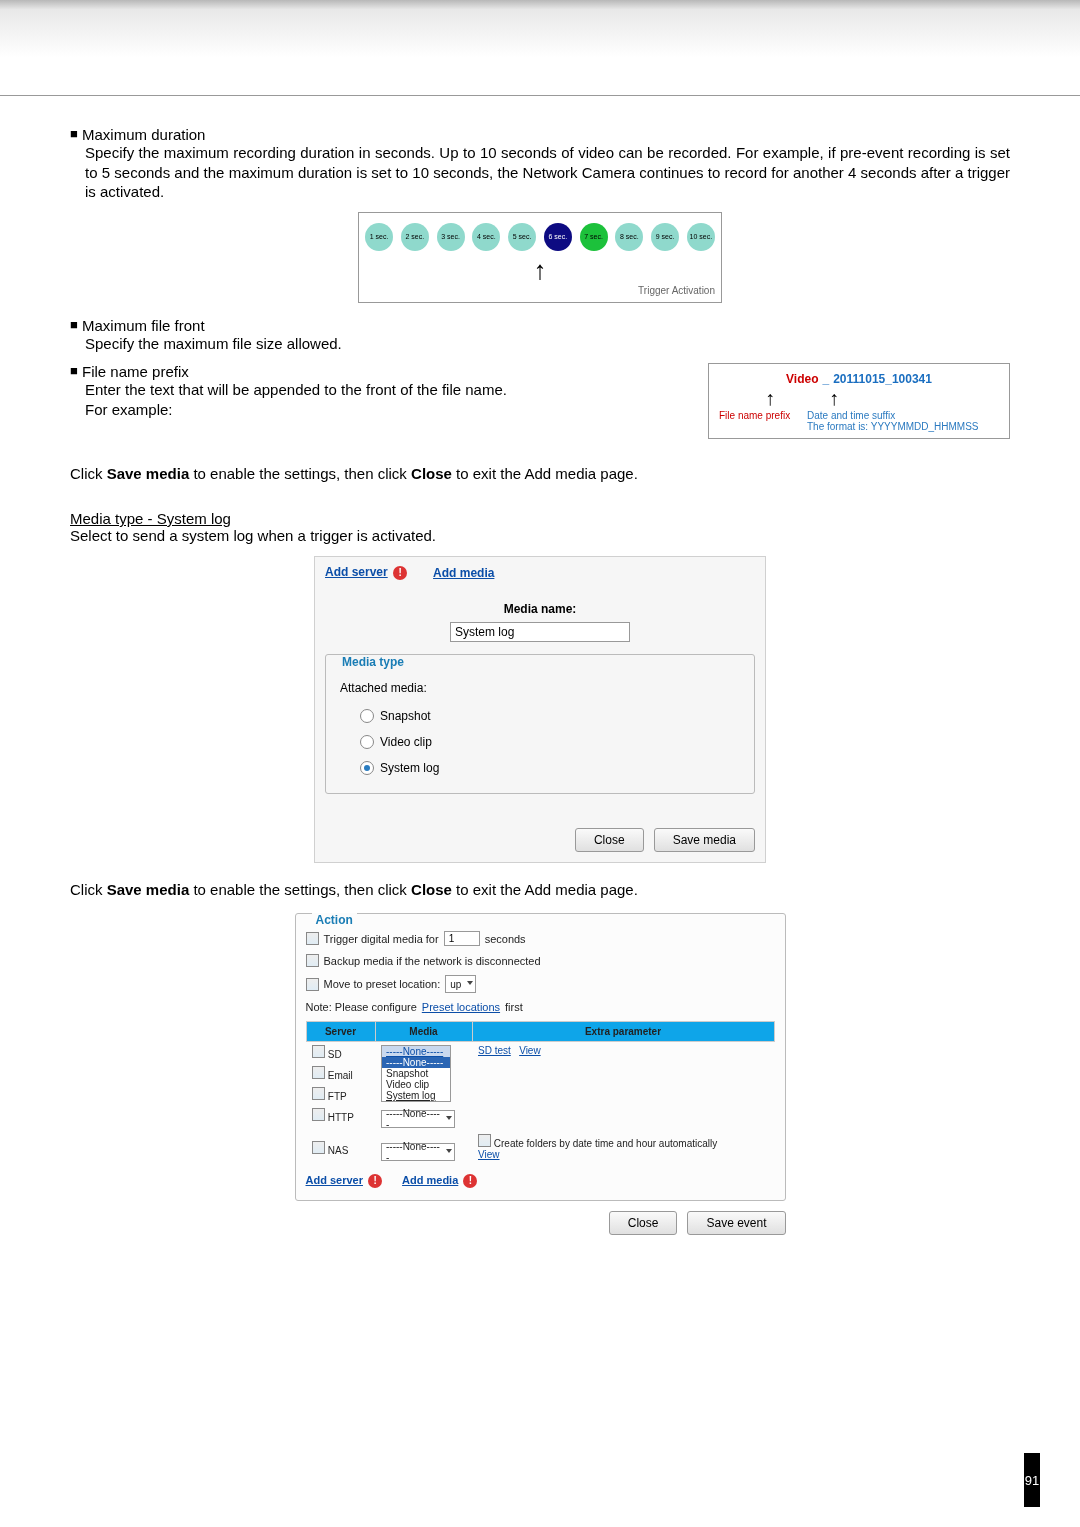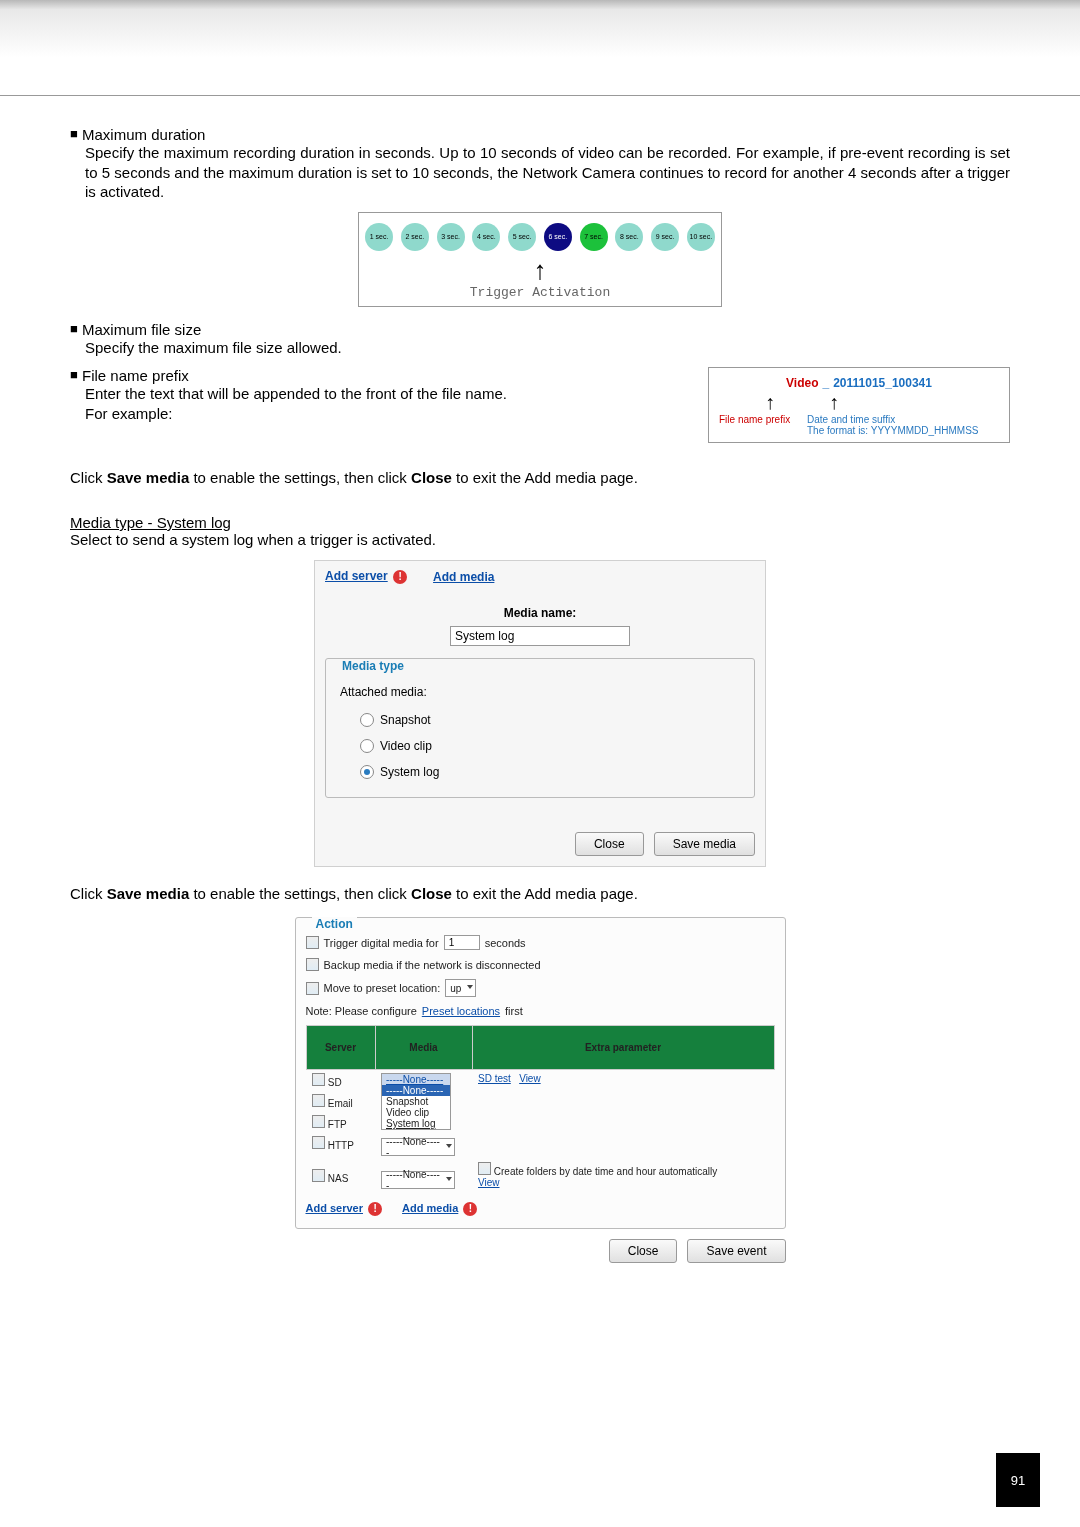--- a/index.html
+++ b/index.html
@@ -48,21 +48,21 @@
   }
   .circ {
     width: 28px; height: 28px; border-radius: 50%;
     display: flex; align-items: center; justify-content: center;
     font-size: 7px; color: #000;
   }
   .teal { background: #8fd9cc; }
   .green { background: #1cc13b; }
   .navy { background: #0d0b82; color: #fff; }
   .ta-arrow { text-align: center; font-size: 26px; line-height: 1; margin-top: 6px;}
-  .ta-label { text-align: center; font-size: 13px; color: #666; margin-top: 2px; font-family: Liberation Mono, monospace;}
+  .ta-label { text-align: right; font-size: 10px; color: #666; margin-top: 2px;}
   .file-prefix-row {
     display: flex;
     align-items: flex-start;
   }
   .file-prefix-text { flex: 1; }
   .fn-box {
     width: 280px;
     border: 1px solid #999;
     padding: 8px 10px 6px 10px;
     font-size: 12px;
@@ -152,37 +152,37 @@
   .smallselect {
     border: 1px solid #999; font-size: 10px; padding: 0 14px 0 4px; background:#fff;
     position:relative; display:inline-flex; align-items:center; height:16px;
   }
   .smallselect::after {
     content:''; position:absolute; right:2px; top:5px;
     border-left:3px solid transparent; border-right:3px solid transparent; border-top:4px solid #444;
   }
   .ap-table { width:100%; border-collapse: collapse; margin-top: 4px;}
   .ap-table th {
-    background: #15803d; border: 1px solid #ccc; font-size: 10px; padding: 16px 6px; font-weight:bold;
+    background: #0ea5e9; border: 1px solid #ccc; font-size: 10px; padding: 4px 6px; font-weight:bold;
   }
   .ap-table td {
     padding: 3px 6px; font-size: 10px; vertical-align: top;
   }
   .ap-select-expanded {
     border: 1px solid #999; background:#fff; font-size:10px; width:68px;
   }
   .ap-select-expanded div { padding: 0 4px; }
   .ap-select-expanded .sel { background:#c9d8ee; color:#0b4ea8; text-decoration:underline;}
   .ap-select-expanded .hl { text-decoration: underline; }
   
   .page-num {
     position: absolute;
     right: 40px;
     bottom: 20px;
-    width: 44px; height: 54px;
+    width: 16px; height: 54px;
     background: #000; color: #fff;
     display:flex; align-items:center; justify-content:center;
     font-size: 13px;
   }
   .page-wrap { position: relative; width:1080px; height:1527px; }
 </style>
 </head>
 <body>
 <div class="page-wrap">
 
@@ -206,21 +206,21 @@
       <div class="circ green">7 sec.</div>
       <div class="circ teal">8 sec.</div>
       <div class="circ teal">9 sec.</div>
       <div class="circ teal">10 sec.</div>
     </div>
     <div class="ta-arrow">↑</div>
     <div class="ta-label">Trigger Activation</div>
   </div>
 
   <div class="section">
-    <div class="heading"><span class="sq">■</span> <span>Maximum file size</span></div>
+    <div class="heading"><span class="sq">■</span> <span>Maximum file front</span></div>
     <div class="body-text">Specify the maximum file size allowed.</div>
   </div>
 
   <div class="file-prefix-row">
     <div class="file-prefix-text">
       <div class="section">
         <div class="heading"><span class="sq">■</span> <span>File name prefix</span></div>
         <div class="body-text">
           <span>Enter the text that will be appended to the front of the file name.</span><br>
           <span>For example:</span>

